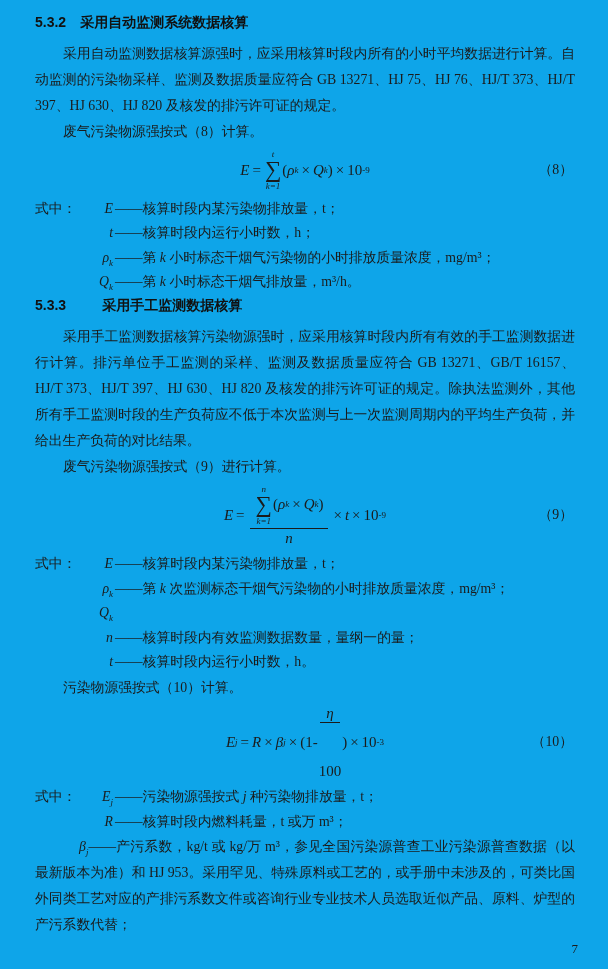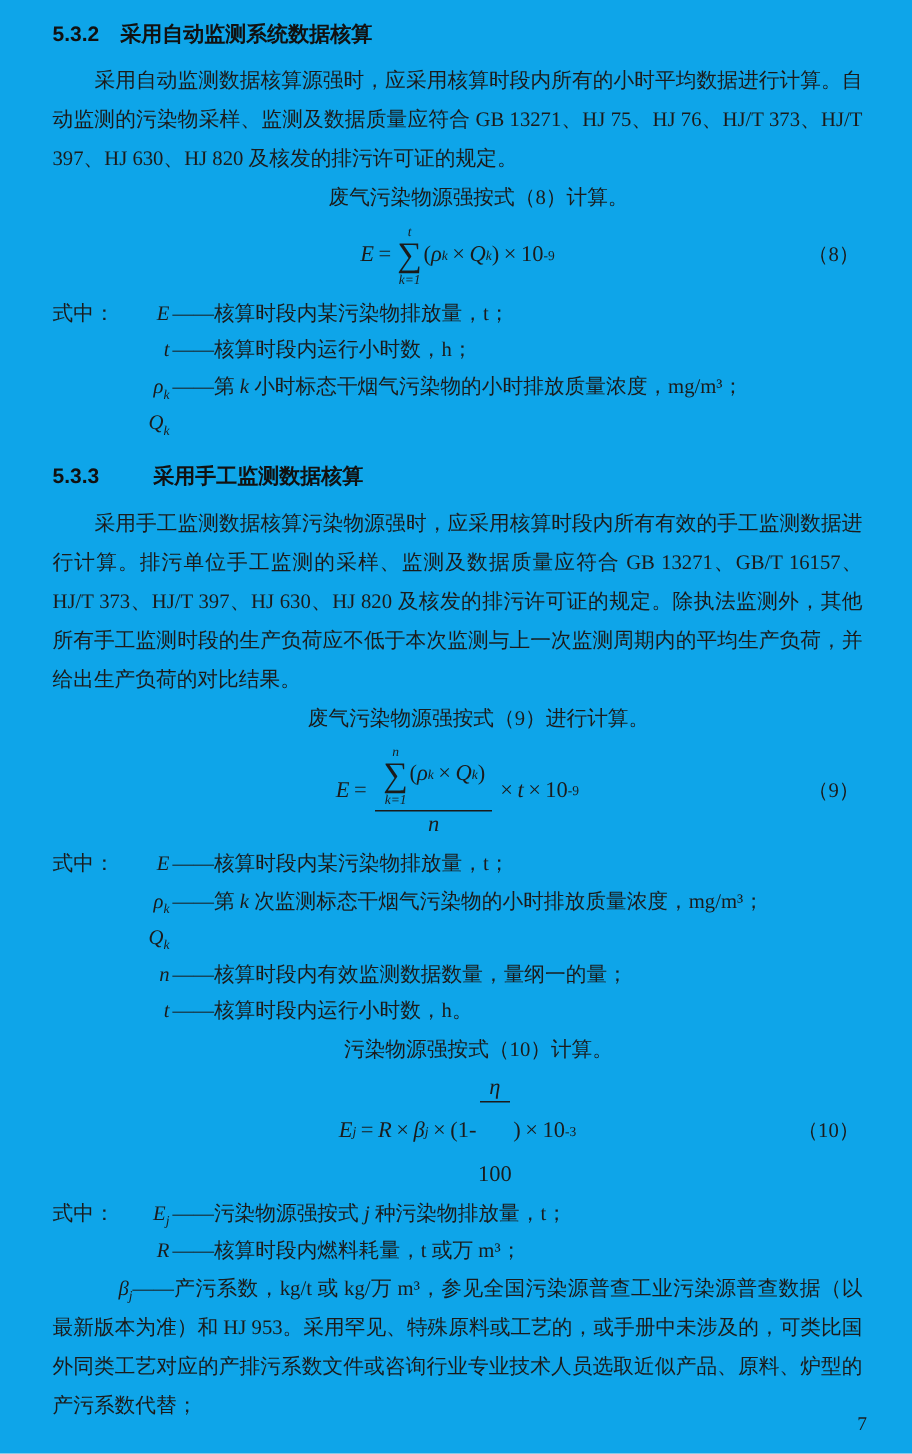--- a/index.html
+++ b/index.html
@@ -2,21 +2,21 @@
 <html><head>
 <meta charset="utf-8">
 <style>
   html,body{margin:0;padding:0;background:#e8e8e8;}
   .page{width:608px;height:969px;margin:0 auto;position:relative;background:#0ea5e9;
         color:#1b1b1b;font-family:"Liberation Serif",serif;font-size:13.8px;
         box-sizing:border-box;padding:10px 33px 0 35px;overflow:hidden;}
   .sec-heading{font-family:"Liberation Sans",sans-serif;font-weight:700;font-size:14px;
         color:#111;display:flex;gap:14px;line-height:20px;margin:2px 0 9px 0;}
   .para{text-align:justify;line-height:26px;text-indent:28px;}
-  .intro{line-height:26px;text-indent:28px;text-align:center;}
+  .intro{line-height:26px;text-indent:28px;}
   .eq-row{position:relative;margin:4px 0 5px 0;}
   .eq{display:flex;justify-content:center;align-items:center;font-size:15px;}
   .mi{font-style:italic;}
   .mo{margin:0 3px;}
   sub.ms{font-size:9px;font-style:italic;line-height:1;}
   sup.ms{font-size:9px;line-height:1;}
   .sum{display:inline-flex;flex-direction:column;align-items:center;line-height:1;margin:0 1px;}
   .sum .lim{font-size:9px;font-style:italic;line-height:1.15;}
   .sum .sig{font-size:23px;line-height:0.95;font-style:normal;}
   .frac{display:inline-flex;flex-direction:column;align-items:center;margin:0 2px;}
@@ -25,21 +25,21 @@
   .sfrac{display:inline-flex;flex-direction:column;align-items:center;margin:0 1px;}
   .sfrac .snum{font-style:italic;border-bottom:1px solid #1b1b1b;padding:0 6px 0 6px;line-height:1.15;}
   .sfrac .sden{line-height:1.15;margin-top:40px;}
   .eq-label{position:absolute;right:2px;top:50%;transform:translateY(-50%);font-size:13.8px;}
   .defs{margin:2px 0 0 0;}
   .def-row{display:flex;line-height:24.5px;}
   .def-prefix{width:46px;flex:none;}
   .def-sym{width:32px;flex:none;text-align:right;font-style:italic;}
   .def-desc{flex:1;padding-left:2px;text-align:justify;}
   .hang-para{text-align:justify;line-height:26px;text-indent:44px;}
-  .sp-top{margin-top:12px;gap:36px;}
+  .sp-top{margin-top:0;gap:36px;}
   .pageno{position:absolute;right:30px;bottom:12px;font-size:13px;}
 </style>
 </head>
 <body>
 
 <div class="page">
 
   <div class="sec-heading">
     <span>5.3.2</span>
     <span>采用自动监测系统数据核算</span>
@@ -82,20 +82,21 @@
       <span class="def-desc"><span>——核算时段内运行小时数，h；</span><span class="mi"></span><span></span></span>
     </div>
     <div class="def-row">
       <span class="def-prefix"></span>
       <span class="def-sym"><span>ρ</span><sub class="ms">k</sub></span>
       <span class="def-desc"><span>——第 </span><span class="mi">k</span><span> 小时标态干烟气污染物的小时排放质量浓度，mg/m³；</span></span>
     </div>
     <div class="def-row">
       <span class="def-prefix"></span>
       <span class="def-sym"><span>Q</span><sub class="ms">k</sub></span>
+      <span class="def-desc"><span>——第 </span><span class="mi">k</span><span> 小时标态干烟气排放量，m³/h。</span></span>
     </div>
   </div>
 
   <div class="sec-heading sp-top">
     <span>5.3.3</span>
     <span>采用手工监测数据核算</span>
   </div>
   <div class="para">采用手工监测数据核算污染物源强时，应采用核算时段内所有有效的手工监测数据进行计算。排污单位手工监测的采样、监测及数据质量应符合 GB 13271、GB/T 16157、HJ/T 373、HJ/T 397、HJ 630、HJ 820 及核发的排污许可证的规定。除执法监测外，其他所有手工监测时段的生产负荷应不低于本次监测与上一次监测周期内的平均生产负荷，并给出生产负荷的对比结果。</div>
   <div class="intro">废气污染物源强按式（9）进行计算。</div>
 

